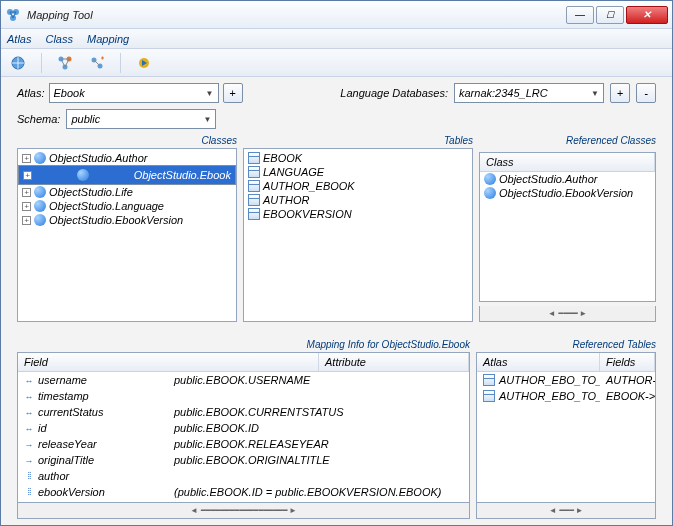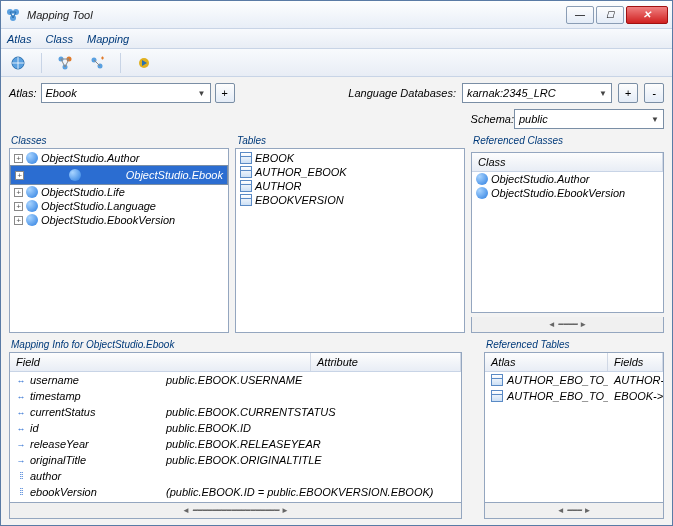--- a/index.html
+++ b/index.html
@@ -17,48 +17,48 @@
 .winbtn.max{font-size:9px;}
 .winbtn.max::before{content:"☐";}
 
 .menubar { height:20px; background:linear-gradient(#f8fafd,#e8edf5); border-bottom:1px solid #c8d4e6; display:flex; align-items:center; padding:0 6px; gap:14px;}
 .menubar span { color:#003a7a; cursor:pointer; }
 
 .toolbar { height:28px; background:linear-gradient(#f8fafd,#e8edf5); border-bottom:1px solid #c8d4e6; display:flex; align-items:center; padding:0 6px; gap:10px;}
 .tbtn { width:22px; height:22px; display:flex; align-items:center; justify-content:center; cursor:pointer; border:1px solid transparent; border-radius:2px;}
 .tsep{width:1px; height:20px; background:#c8d4e6; margin:0 2px;}
 
-.content { flex:1; padding:6px 8px; display:flex; flex-direction:column; gap:6px; overflow:hidden; background:#f3f3f3;}
+.content { flex:1; padding:6px 16px; display:flex; flex-direction:column; gap:6px; overflow:hidden; background:#f3f3f3;}
 
 .row1 { display:flex; align-items:center; gap:6px; }
 .row1 .left { display:flex; align-items:center; gap:4px; flex:1;}
 .row1 label { color:#000;}
 .sel { height:20px; border:1px solid #7a8ea5; background:#fff; padding:1px 4px; display:flex; align-items:center; justify-content:space-between; cursor:pointer;}
 .sel .arrow{font-size:8px;color:#444;}
 .sqbtn{ width:20px; height:20px; border:1px solid #7a8ea5; background:linear-gradient(#fdfdfd,#e4ecf7); display:flex; align-items:center; justify-content:center; cursor:pointer; border-radius:2px;}
 
-.row2 { display:flex; justify-content:flex-end; align-items:center; }
+.row2 { display:flex; align-items:center; gap:6px;}
 
 .panels { flex:1; display:grid; grid-template-columns: 220px 230px 1fr; gap:6px; min-height:0;}
 .group { display:flex; flex-direction:column; min-height:0;}
-.group-label{ color:#003a7a; margin-bottom:2px; padding-left:2px;}
+.group-label{ color:#003a7a; margin-bottom:2px; padding-left:2px;text-align:right;}
 .listbox { flex:1; background:#fff; border:1px solid #94a6bf; overflow:auto; padding:2px 0; min-height:0;}
 .treeitem{ display:flex; align-items:center; gap:3px; padding:1px 4px; white-space:nowrap; cursor:pointer;}
 .treeitem.sel{ background:#2b6dd1; color:#fff;}
 .expander{ width:9px; height:9px; border:1px solid #888; background:#fff; font-size:8px; line-height:7px; text-align:center; color:#555; cursor:pointer;}
 .ball{width:12px;height:12px;border-radius:50%;background:radial-gradient(circle at 30% 30%,#a8d4ff,#2b7de0);flex-shrink:0;}
 .tblicon{width:12px;height:12px;background:linear-gradient(#fff,#cde0f5);border:1px solid #5a8ac5;position:relative;flex-shrink:0;}
 .tblicon::before{content:"";position:absolute;left:0;right:0;top:3px;height:1px;background:#5a8ac5;}
 .tblicon.red{border-color:#c04040;background:linear-gradient(#fff,#f0c8c8);}
 .tblicon.red::before{background:#c04040;}
 
 .refcol{ display:flex; flex-direction:column; gap:4px; min-height:0;}
 .scrollfoot{height:16px;border:1px solid #94a6bf;border-top:none;background:#f0f0f0;display:flex;align-items:center;justify-content:center;color:#666;font-size:8px;}
 
-.mapping-row{ display:grid; grid-template-columns: 1fr 180px; gap:22px; height:180px;}
+.mapping-row{ display:grid; grid-template-columns: 1fr 180px; gap:6px; height:180px;margin-top:11px;}
 .tablewrap{display:flex;flex-direction:column;border:1px solid #94a6bf;background:#fff;min-height:0;}
 .thead{display:flex;background:linear-gradient(#fdfdfd,#e8edf5);border-bottom:1px solid #c8d4e6;}
 .th{padding:3px 6px;border-right:1px solid #d0d8e5;color:#000;}
 .tbody{flex:1;overflow:auto;}
 .tr{display:flex;padding:1px 0;}
 .td{padding:1px 6px;white-space:nowrap;overflow:hidden;text-overflow:ellipsis;display:flex;align-items:center;gap:4px;}
 .attricon{width:10px;height:10px;display:inline-flex;align-items:center;justify-content:center;font-size:9px;flex-shrink:0;}
 .arrow-blue{color:#2b6dd1;font-weight:bold;}
 .dot-multi{color:#2b6dd1;letter-spacing:-1px;}
 .leader{font-size:10px;color:#003a7a;}
@@ -184,20 +184,24 @@
       </div>
       <div class="group">
         <div class="group-label leader">Tables</div>
         <div class="listbox" id="tables-list">
             <div class="treeitem">
               <span class="tblicon"></span>
               <span>EBOOK</span>
             </div>
             <div class="treeitem">
               <span class="tblicon"></span>
+              <span>LANGUAGE</span>
+            </div>
+            <div class="treeitem">
+              <span class="tblicon"></span>
               <span>AUTHOR_EBOOK</span>
             </div>
             <div class="treeitem">
               <span class="tblicon"></span>
               <span>AUTHOR</span>
             </div>
             <div class="treeitem">
               <span class="tblicon"></span>
               <span>EBOOKVERSION</span>
             </div>

